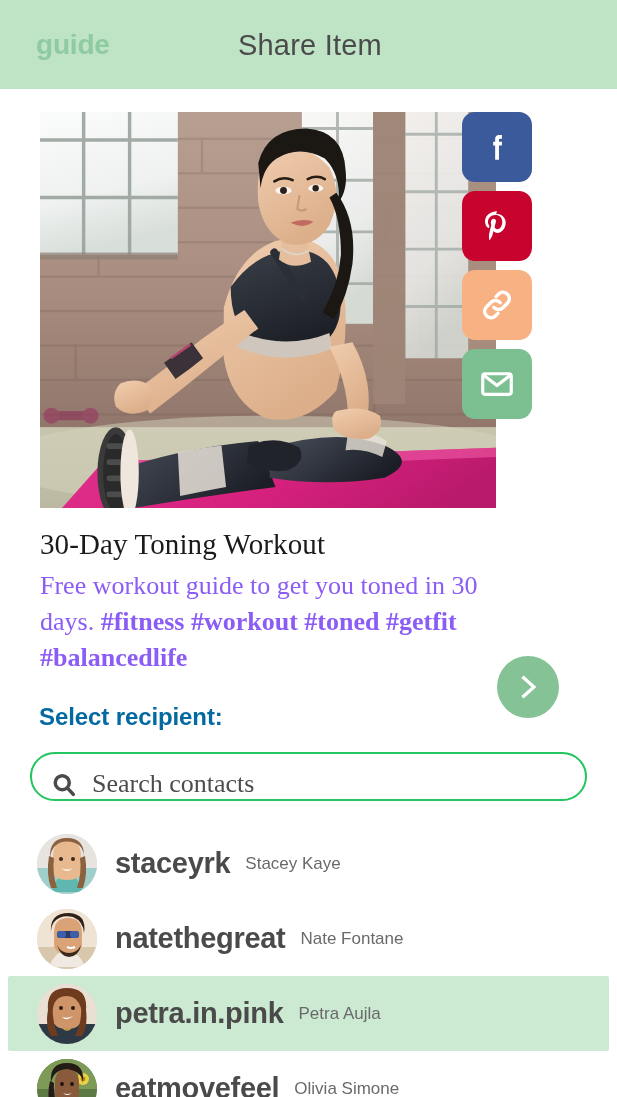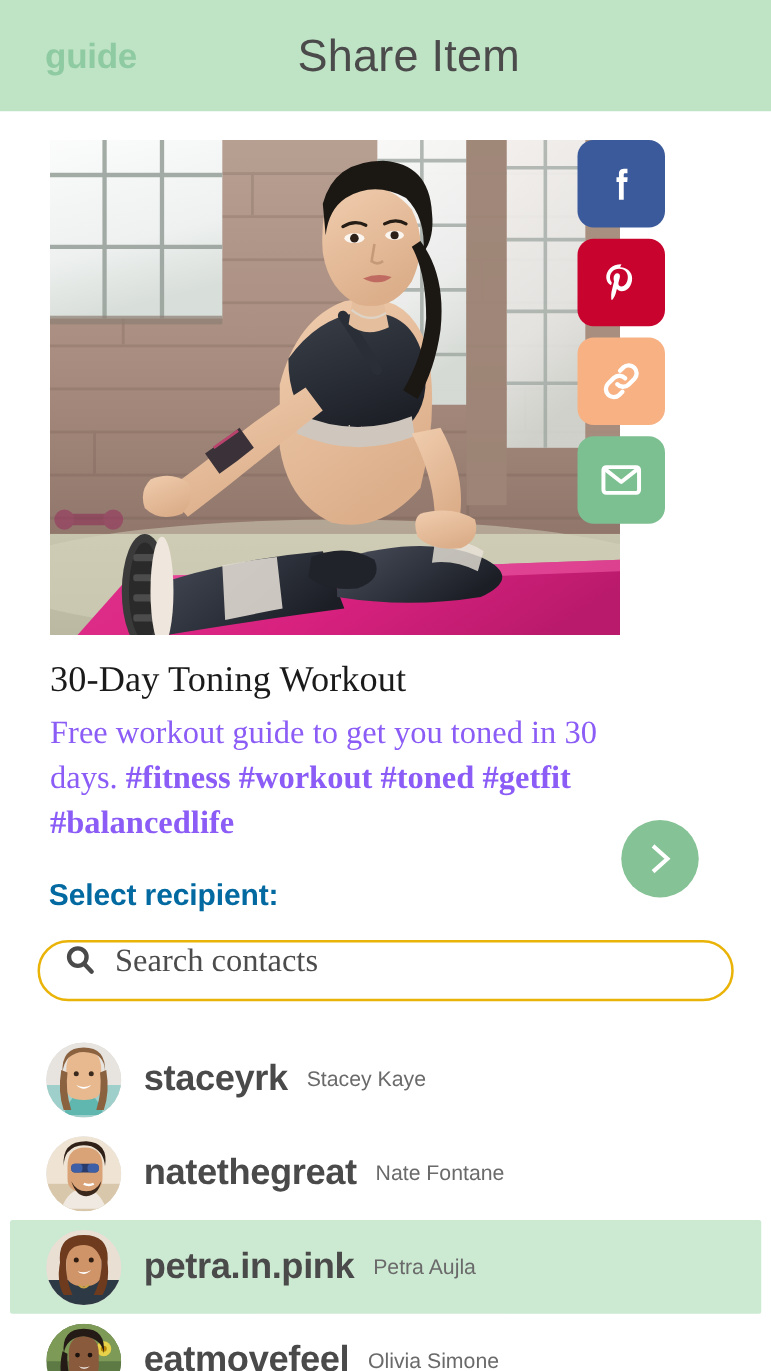--- a/index.html
+++ b/index.html
@@ -38,21 +38,21 @@
     color: #8ecaa2;
     letter-spacing: -0.2px;
     cursor: pointer;
     font-family: "Liberation Sans", sans-serif;
   }
   .header-title {
     position: absolute;
     left: 238px;
     top: 50%;
     transform: translateY(-50%);
-    font-size: 36px;
+    font-size: 29px;
     font-weight: 400;
     color: #4b4b4b;
     letter-spacing: 0.2px;
     font-family: "Liberation Sans", sans-serif;
   }
 
   
   .hero {
     position: absolute;
     left: 40px;
@@ -132,25 +132,25 @@
     color: #0369a1;
     letter-spacing: -0.1px;
   }
 
   .search-box {
     position: absolute;
     left: 30px;
     top: 752px;
     width: 557px;
     height: 49px;
-    border: 2px solid #eab308;
+    border: 2px solid #22c55e;
     border-radius: 25px;
     background: #fff;
     display: flex;
-    align-items: flex-start;
+    align-items: flex-end;
     padding: 0 18px;
     cursor: text;
   }
   .search-icon { flex: 0 0 auto; margin-right: 14px; display:block; }
   .search-ph {
     font-family: "Liberation Serif", serif;
     font-size: 26px;
     color: #4c4c4c;
     border: 0;
     outline: none;

